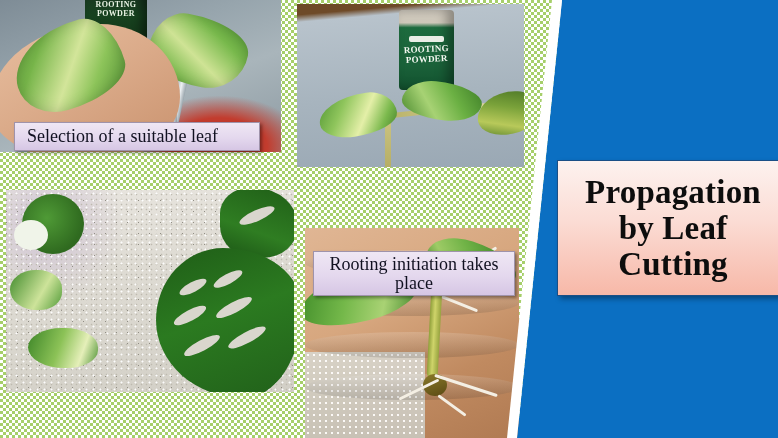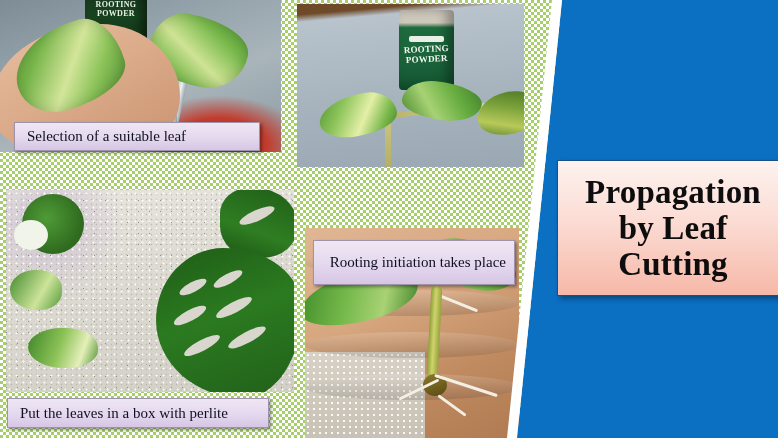--- a/index.html
+++ b/index.html
@@ -138,31 +138,31 @@
   #photo-rooting-initiation .r5{left:130px;top:176px;width:34px;transform:rotate(36deg);}
 
   
   .caption{
     position:absolute;
     background:linear-gradient(180deg,#efe7f4 0%,#e4d8ee 55%,#d6c6e4 100%);
     border:1px solid #9f93ab;
     box-shadow:2px 2px 3px rgba(0,0,0,.38);
     color:#101020;
     font-family:"Liberation Serif",serif;
-    font-size:15px;
+    font-size:18px;
     line-height:19px;
     text-align:center;
     display:flex;align-items:center;justify-content:center;
     padding:3px 8px;
     box-sizing:border-box;
   }
 
   #caption-leaf-selection{left:14px;top:122px;width:246px;height:29px;justify-content:flex-start;padding-left:12px;}
   #caption-rooting-medium{left:299px;top:170px;width:219px;height:45px;}
-  #caption-rooting-initiation{left:313px;top:240px;width:202px;height:45px;justify-content:flex-end;}
+  #caption-rooting-initiation{left:313px;top:251px;width:202px;height:45px;justify-content:flex-end;}
   #caption-perlite{left:7px;top:398px;width:262px;height:30px;justify-content:flex-start;padding-left:12px;}
 
   
   #title-panel{
     position:absolute;top:0;left:500px;width:278px;height:438px;
     background:#0b6fc2;
     clip-path:polygon(62px 0, 278px 0, 278px 438px, 17px 438px);
   }
   #title-slash{
     position:absolute;top:0;left:496px;width:70px;height:438px;
@@ -253,23 +253,20 @@
 
   <div class="caption" id="caption-leaf-selection">
     <span>Selection of a suitable leaf</span>
   </div>
 
 
   <div class="caption" id="caption-rooting-initiation">
     <span>Rooting initiation takes place</span>
   </div>
 
-  <div class="caption" id="caption-perlite">
-    <span>Put the leaves in a box with perlite</span>
-  </div>
 
   <div id="title-panel"></div>
   <div id="title-slash"></div>
 
   <div id="title-box">
     <div id="title-text">Propagation by Leaf Cutting</div>
   </div>
 
 </div>
 

